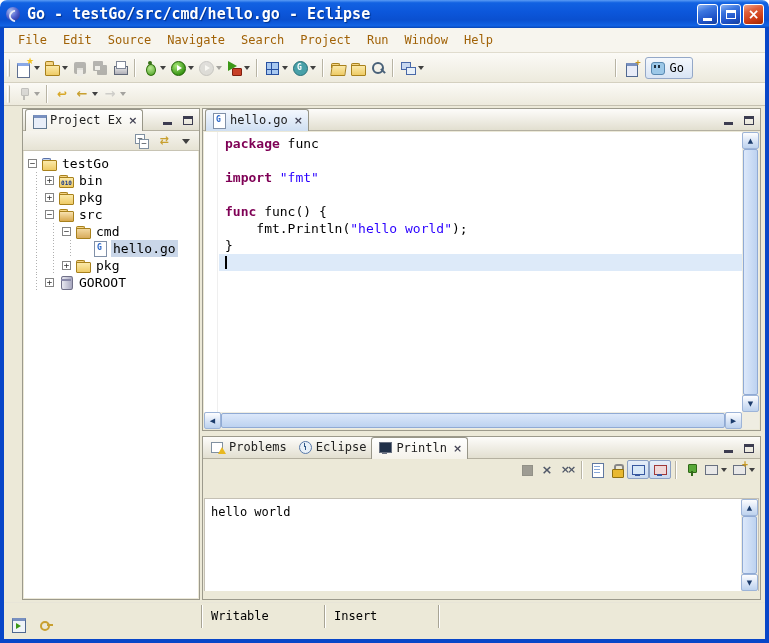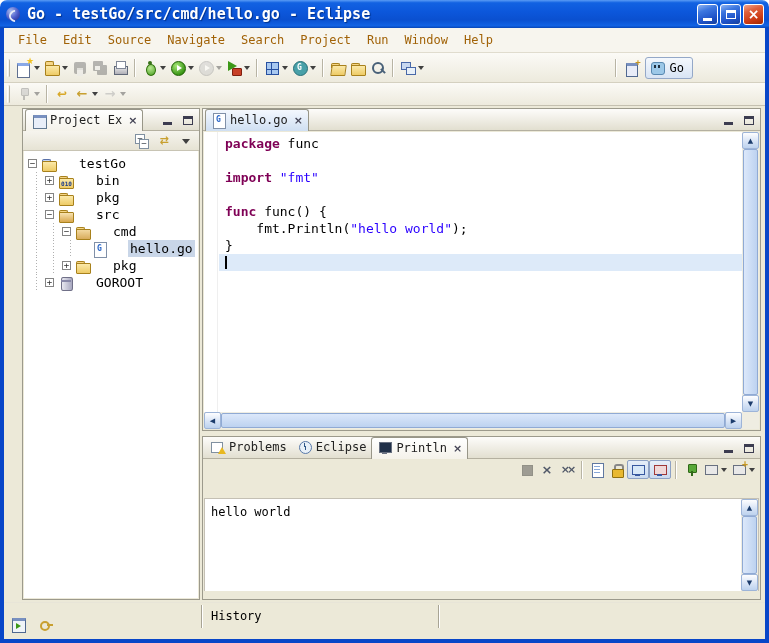--- a/index.html
+++ b/index.html
@@ -64,21 +64,21 @@
   .explorer{left:18px;top:2px;bottom:2px;width:178px}
   .exp-toolbar{height:20px;background:linear-gradient(#F6F4EE,#E6E3D4);border-bottom:1px solid #C8C4B4;
     display:flex;align-items:center;justify-content:flex-end;gap:2px;padding:0 3px}
   .tree-area{position:absolute;left:1px;right:1px;top:42px;bottom:1px;background:#fff;padding-top:4px;overflow:hidden}
   .tree-row{display:flex;align-items:center;height:17px;padding-left:4px;white-space:nowrap}
   .tguide{width:17px;height:17px;flex:none;background-image:repeating-linear-gradient(to bottom,#B0B0B0 0,#B0B0B0 1px,transparent 1px,transparent 3px);
     background-size:1px 100%;background-repeat:no-repeat;background-position:8px 0}
   .ttoggle{width:9px;height:9px;flex:none;border:1px solid #848484;background:#fff;font:9px/7px "DejaVu Sans Mono",monospace;
     text-align:center;color:#303030;margin-right:4px}
   .ttoggle.empty{border:none;background:transparent}
-  .titem{display:inline-flex;align-items:center;gap:20px;height:17px}
+  .titem{display:inline-flex;align-items:flex-start;gap:3px;height:17px}
   .tlabel{font-size:13px;padding:1px 2px;color:#000}
   .tlabel.selected{background:#C9D6E8}
 
   
   .editorp{left:198px;top:2px;width:559px;height:323px}
   .editor-body{position:absolute;left:1px;right:1px;top:23px;bottom:1px;background:#fff}
   .ruler{position:absolute;left:0;top:0;bottom:17px;width:14px;background:#fff;border-right:1px solid #EFEFEF}
   .code{position:absolute;left:15px;top:0;right:17px;bottom:17px;padding-top:3px;overflow:hidden}
   .code-line{height:17px;font:13px/17px "DejaVu Sans Mono",monospace;white-space:pre;padding-left:6px;color:#000}
   .code-line.current{background:#DDEAF9}
@@ -596,18 +596,19 @@
 
     <div class="statusbar">
       <span class="trim-icons" id="trim-icons">
           <span class="tb-btn">
             <span class="icon i-fast-view"></span>
           </span>
           <span class="tb-btn">
             <span class="icon i-key"></span>
           </span>
         </span>
-      <span class="sb-cell c1">History</span>
+      <span class="sb-cell c1">Writable</span>
+      <span class="sb-cell c2">Insert</span>
       <span class="sb-cell c3"></span>
     </div>
 
   </div>
 </div>
 
 </body></html>

